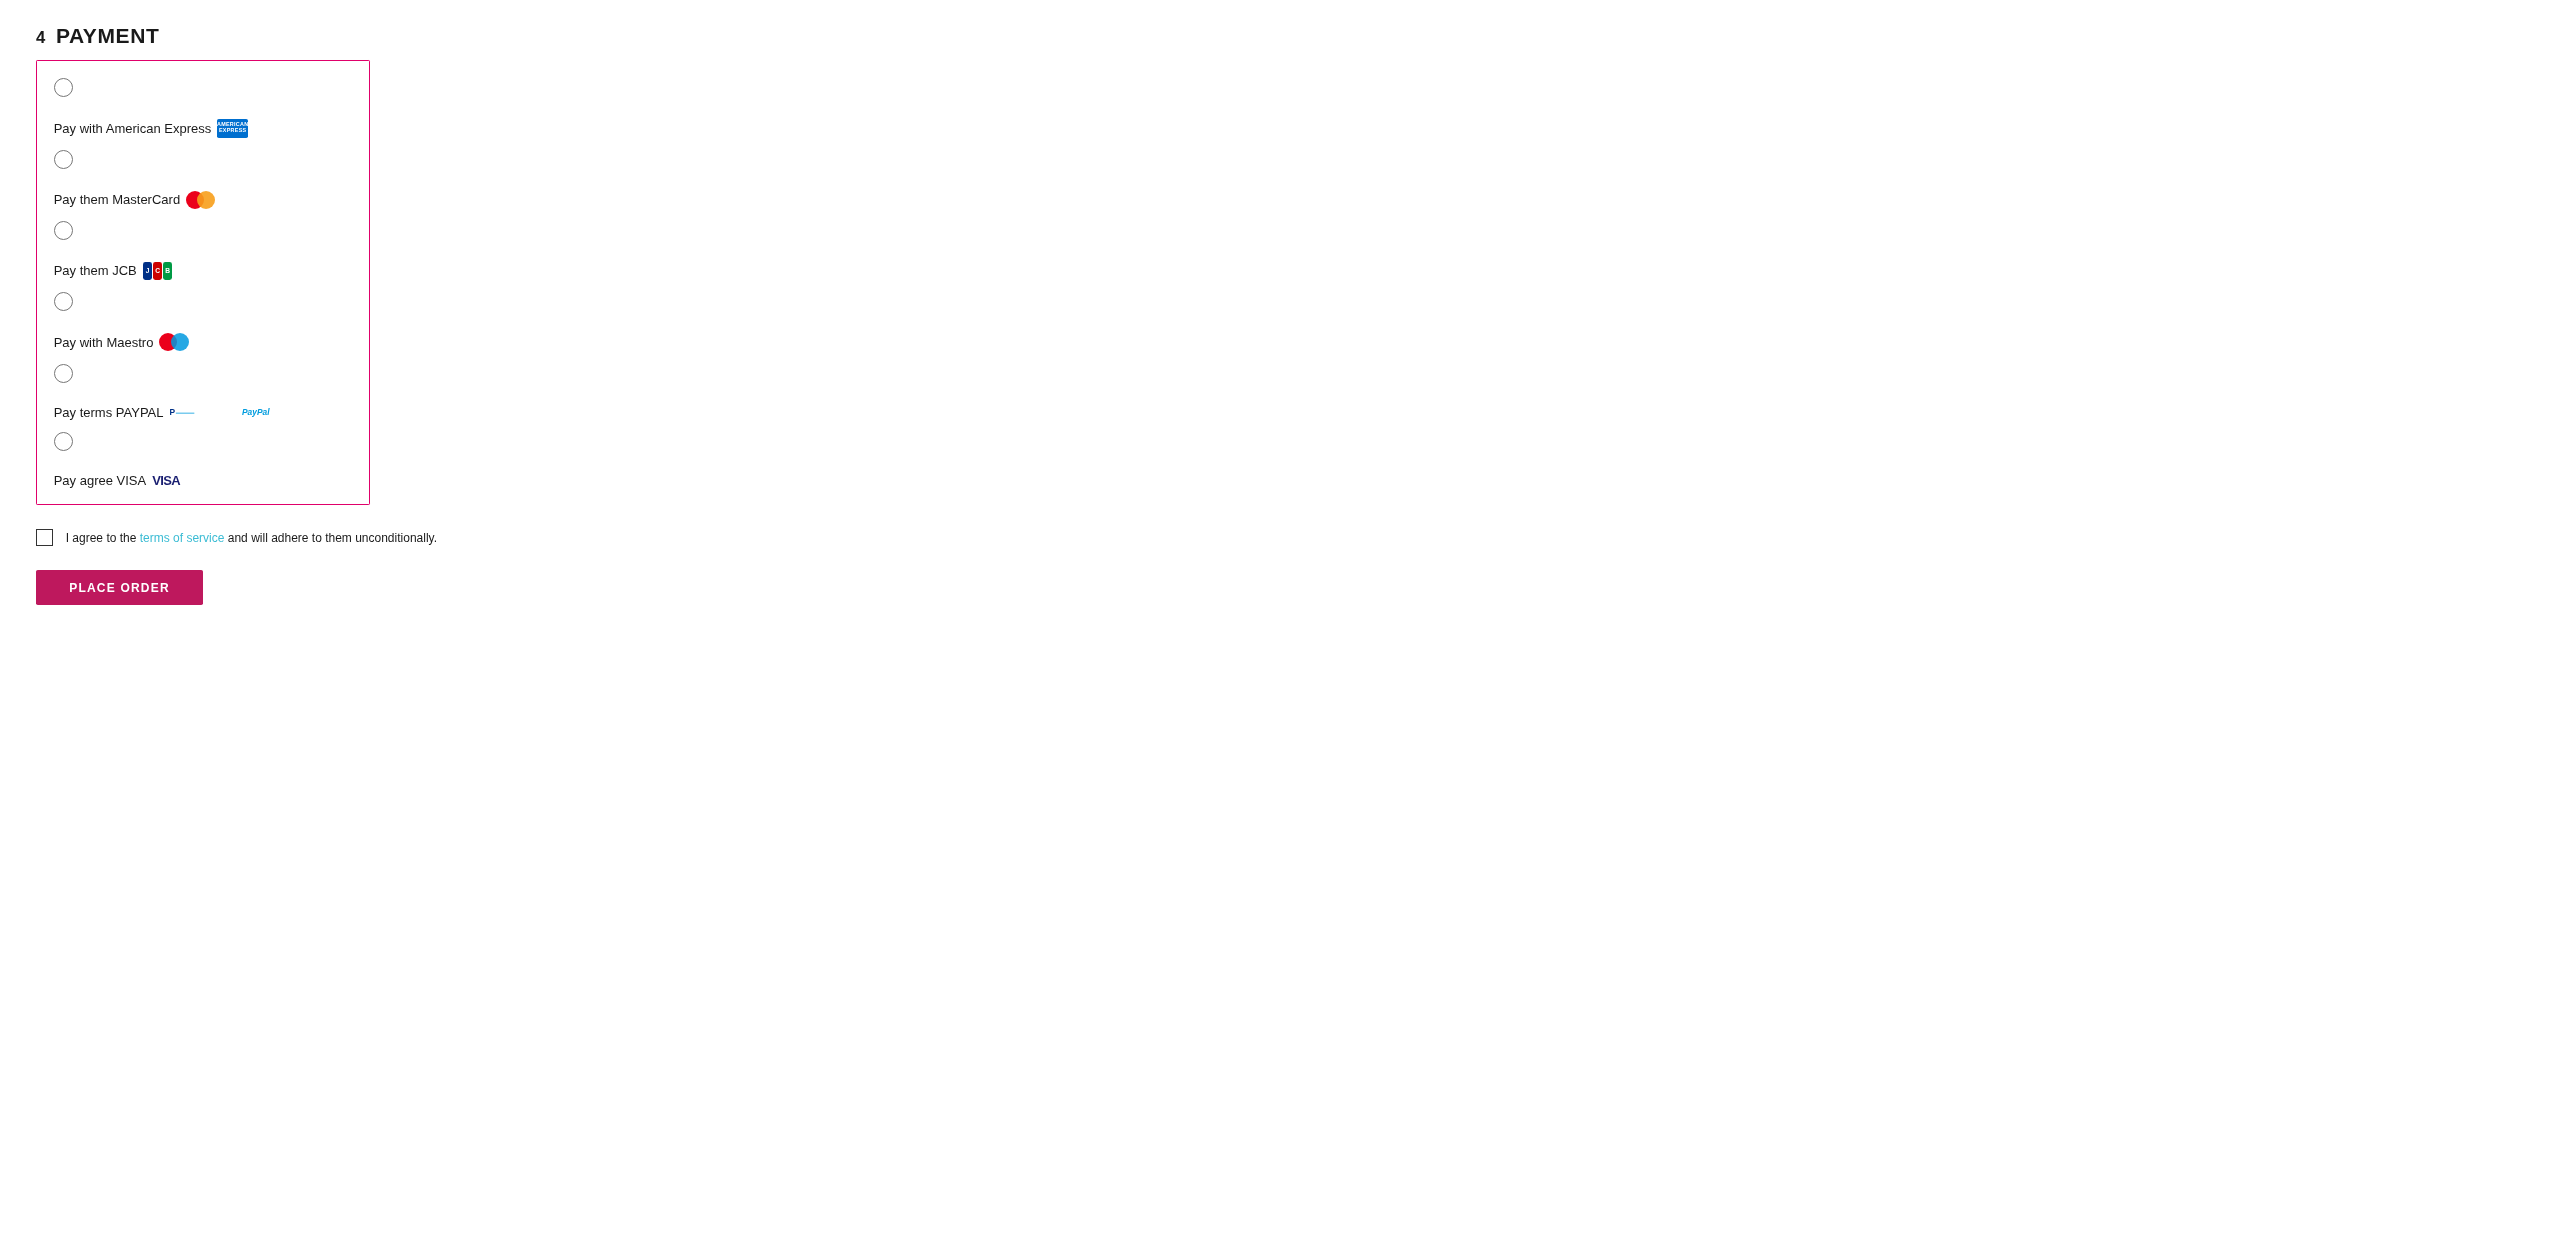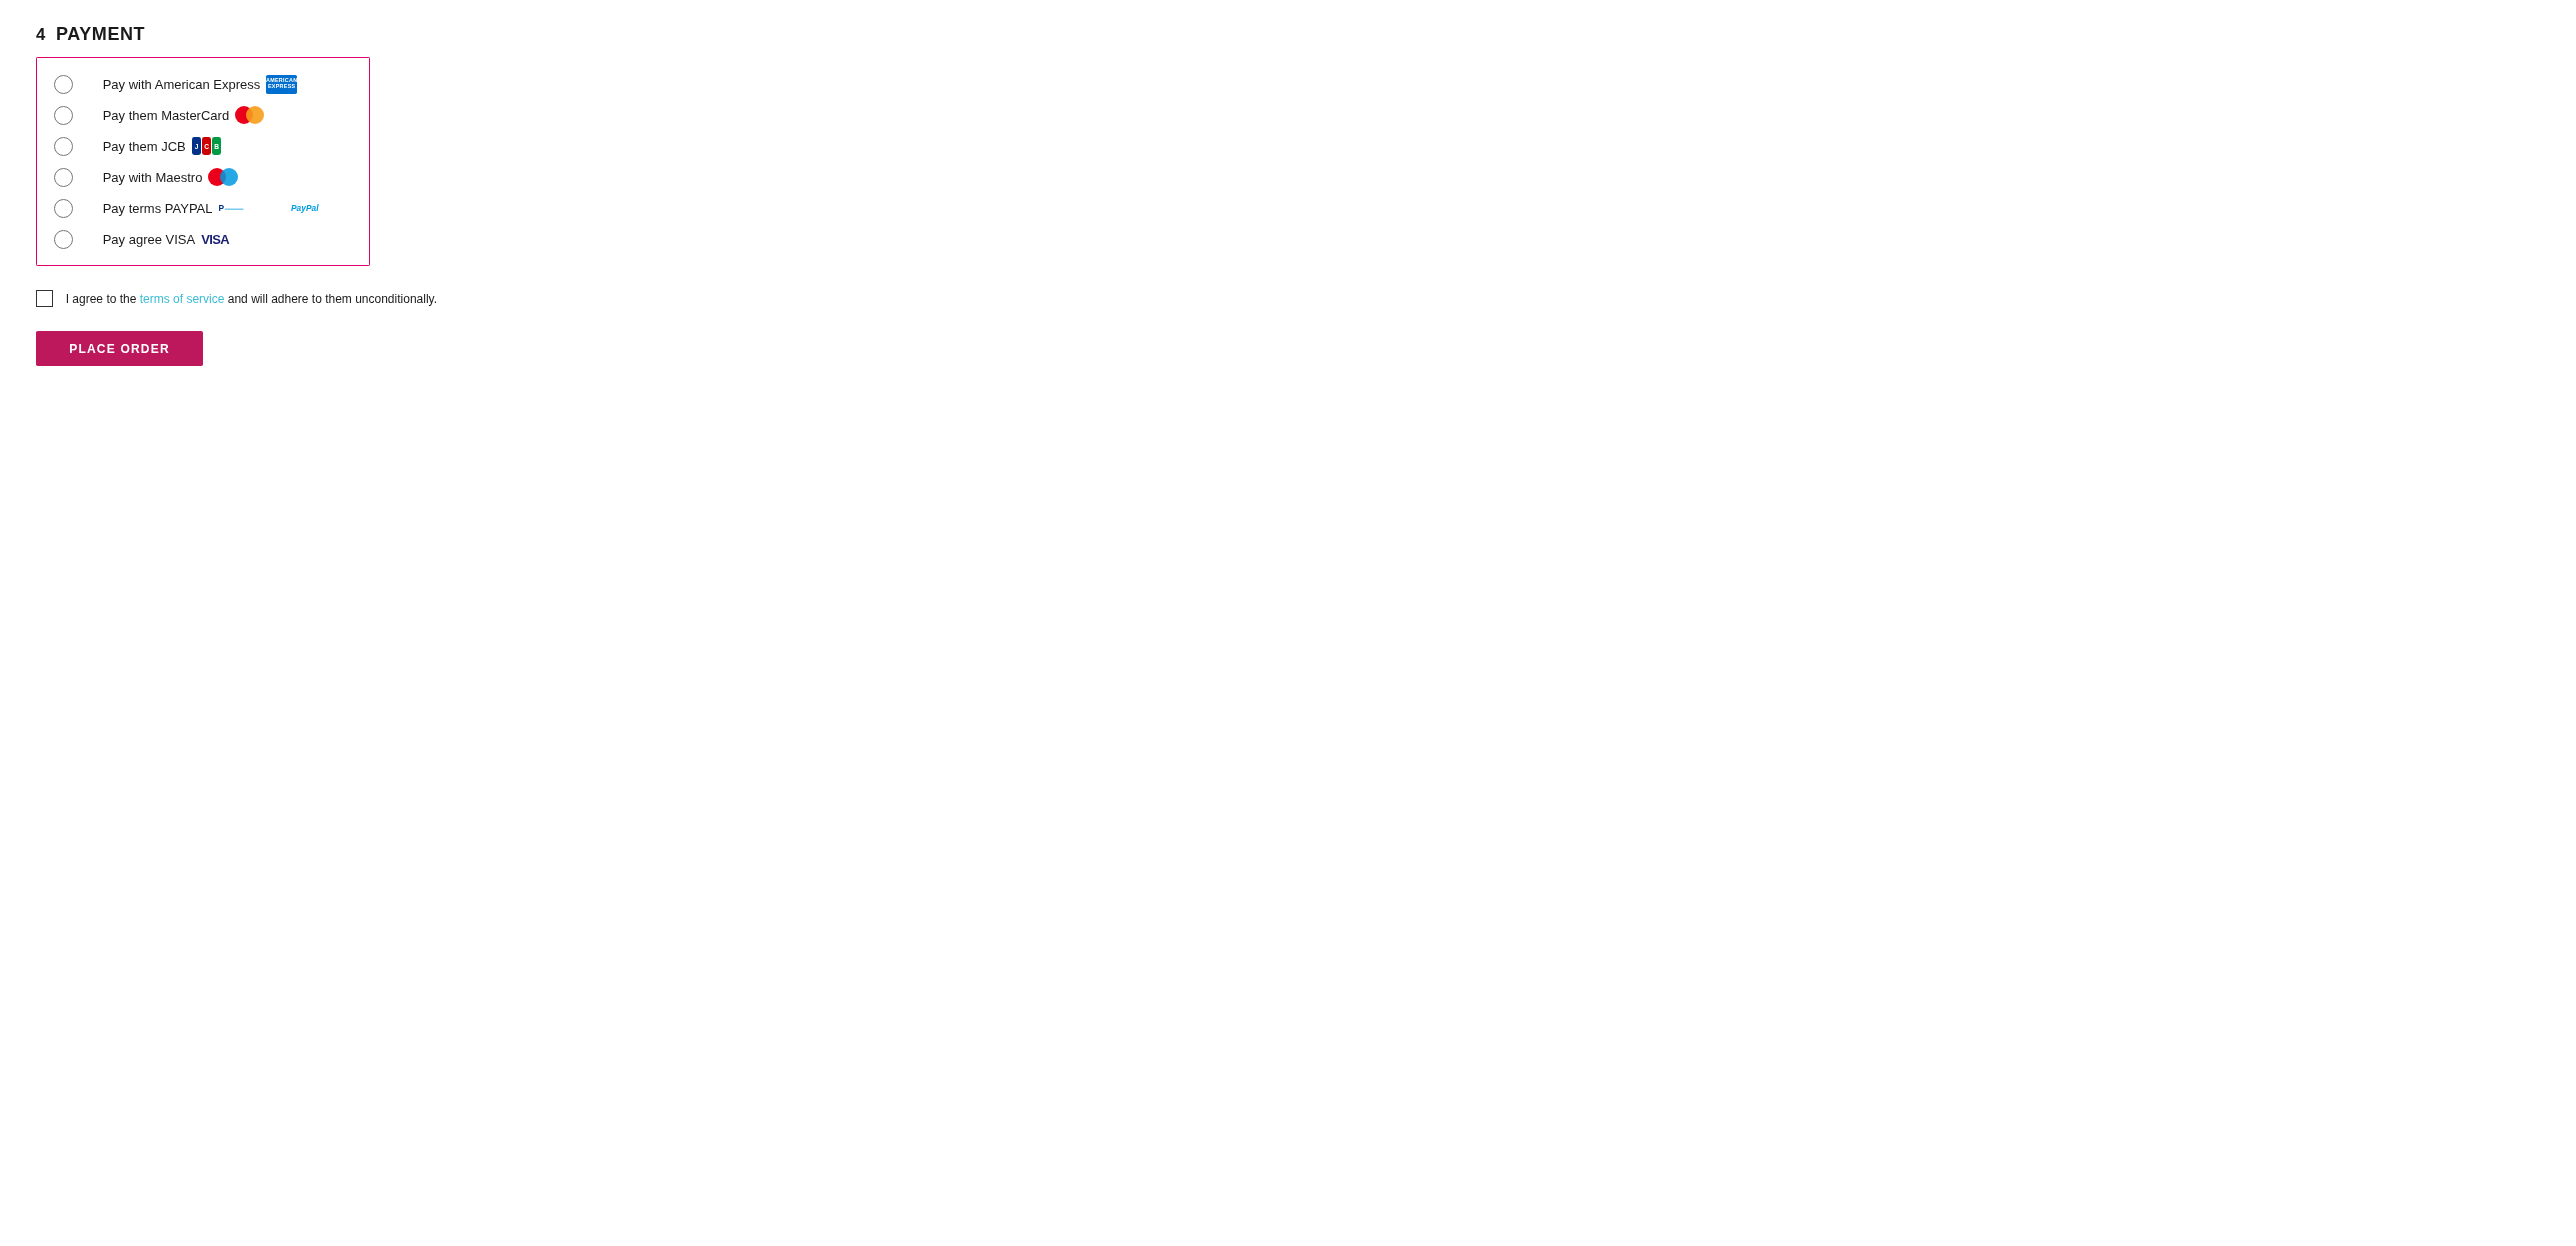--- a/index.html
+++ b/index.html
@@ -14,37 +14,38 @@
       align-items: baseline;
       gap: 10.7px;
       margin-bottom: 12px;
     }
     .section-number {
       font-size: 16.7px;
       font-weight: bold;
       color: #1a1a1a;
     }
     .section-title {
-      font-size: 18px;
+      font-size: 21px;
       font-weight: bold;
       color: #1a1a1a;
       letter-spacing: 0.6px;
     }
     .payment-box {
       border: 1.5px solid #e0006a;
       border-radius: 1.2px;
       padding: 10.7px 16.7px;
       display: inline-block;
       min-width: 334px;
       margin-bottom: 24px;
     }
     .payment-option {
       display: flex;
-      gap: 30px;
+      gap: 22px;
       padding: 6px 0;
+      flex-direction: column;
     }
     .payment-option input[type="radio"] {
       width: 19px;
       height: 19px;
       accent-color: #e0006a;
       cursor: pointer;
       flex-shrink: 0;
     }
     .payment-label {
       font-size: 13px;

